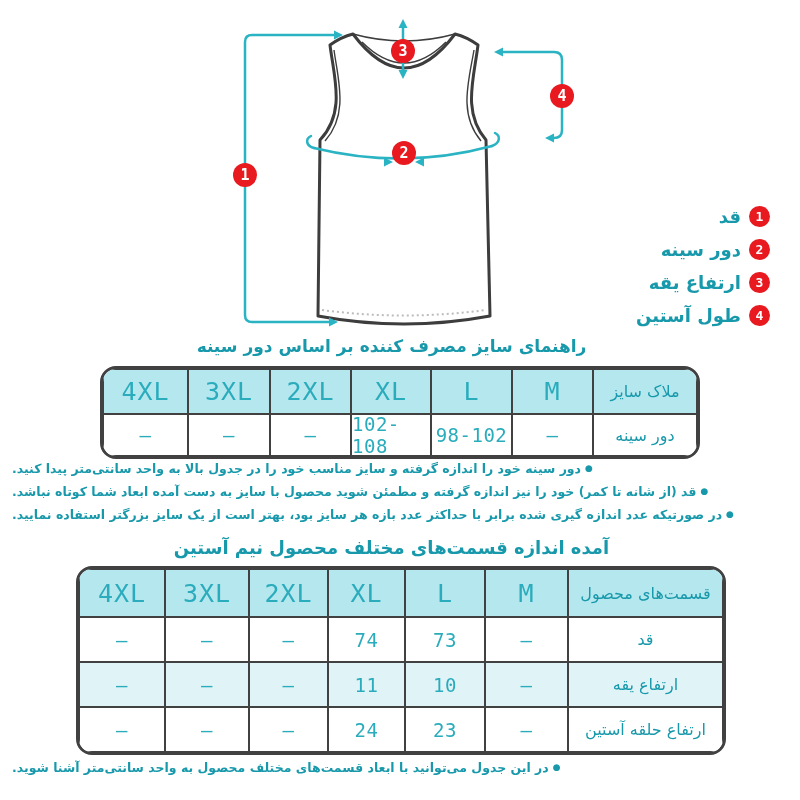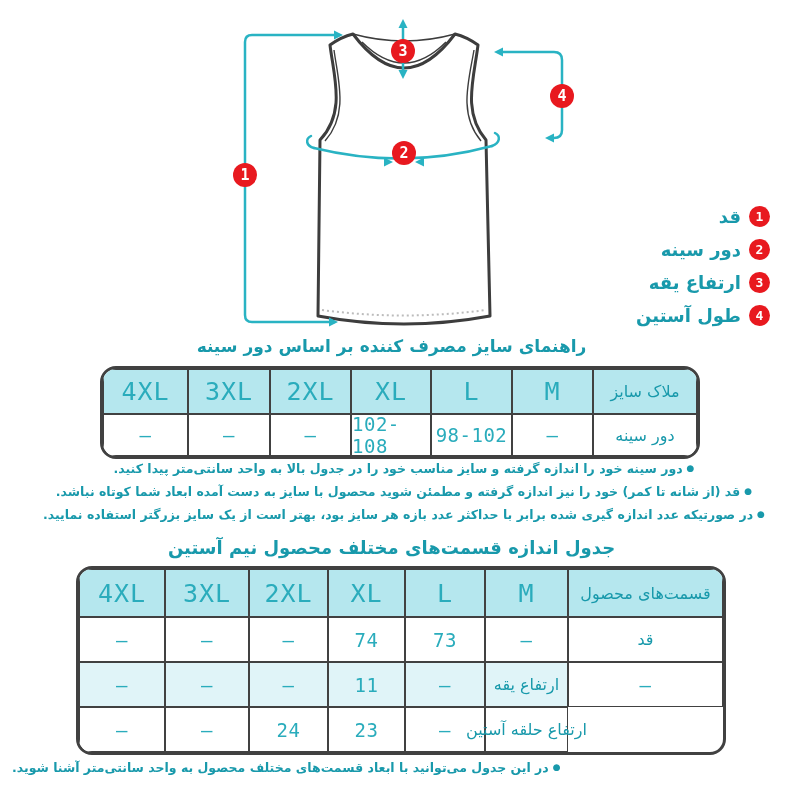--- a/index.html
+++ b/index.html
@@ -33,21 +33,21 @@
         grid-template-rows:48px 45px 45px 45px;}
   .cell{border:1.5px solid #414141;display:flex;align-items:center;justify-content:center;
         background:#fff;min-width:0;}
   .hdr{background:#b5e7ee;}
   .hl{background:#e0f4f8;}
   .size-txt{font-family:"DejaVu Sans Mono",monospace;font-size:25px;color:#2aacbc;letter-spacing:1px;}
   .val-txt{font-family:"DejaVu Sans Mono",monospace;font-size:19px;color:#2aacbc;letter-spacing:0.5px;}
   .lbl-txt{font-size:16px;font-weight:normal;color:#1899ab;white-space:nowrap;}
 
   
-  .notes{position:absolute;top:457px;right:4px;left:12px;direction:rtl;text-align:center;}
+  .notes{position:absolute;top:457px;right:4px;left:12px;direction:rtl;text-align:left;}
   .note-line{font-size:12.5px;font-weight:bold;color:#1899ab;line-height:23px;white-space:nowrap;}
   .bullet-dot{font-size:9px;vertical-align:2px;margin-left:4px;color:#1899ab;}
   .footnote{position:absolute;top:760px;right:55px;left:12px;direction:rtl;text-align:left;
             font-size:12.5px;font-weight:bold;color:#1899ab;}
 </style>
 </head>
 <body>
 
 <div class="page">
 
@@ -165,21 +165,21 @@
         <span class="lbl-txt" dir="rtl">دور سینه</span>
       </div>
   </div>
 
   <div class="notes">
     <div class="note-line"><span class="bullet-dot">●</span><span>دور سینه خود را اندازه گرفته و سایز مناسب خود را در جدول بالا به واحد سانتی‌متر پیدا کنید.</span></div>
     <div class="note-line"><span class="bullet-dot">●</span><span>قد (از شانه تا کمر) خود را نیز اندازه گرفته و مطمئن شوید محصول با سایز به دست آمده ابعاد شما کوتاه نباشد.</span></div>
     <div class="note-line"><span class="bullet-dot">●</span><span>در صورتیکه عدد اندازه گیری شده برابر با حداکثر عدد بازه هر سایز بود، بهتر است از یک سایز بزرگتر استفاده نمایید.</span></div>
   </div>
 
-  <div class="sec-title title-2" dir="rtl">جدول اندازه قسمت‌های مختلف محصول نیم آستین</div>
+  <div class="sec-title title-2" dir="rtl">آمده اندازه قسمت‌های مختلف محصول نیم آستین</div>
 
   <div class="tbl tbl2">
     <div class="cell hdr">
         <span class="size-txt">4XL</span>
       </div>
     <div class="cell hdr">
         <span class="size-txt">3XL</span>
       </div>
     <div class="cell hdr">
         <span class="size-txt">2XL</span>
@@ -225,20 +225,23 @@
     <div class="cell hl">
         <span class="val-txt">–</span>
       </div>
     <div class="cell hl">
         <span class="val-txt">–</span>
       </div>
     <div class="cell hl">
         <span class="val-txt">11</span>
       </div>
     <div class="cell hl">
+        <span class="val-txt">10</span>
+      </div>
+    <div class="cell hl">
         <span class="val-txt">–</span>
       </div>
     <div class="cell hl">
         <span class="lbl-txt" dir="rtl">ارتفاع یقه</span>
       </div>
 
     <div class="cell">
         <span class="val-txt">–</span>
       </div>
     <div class="cell">

